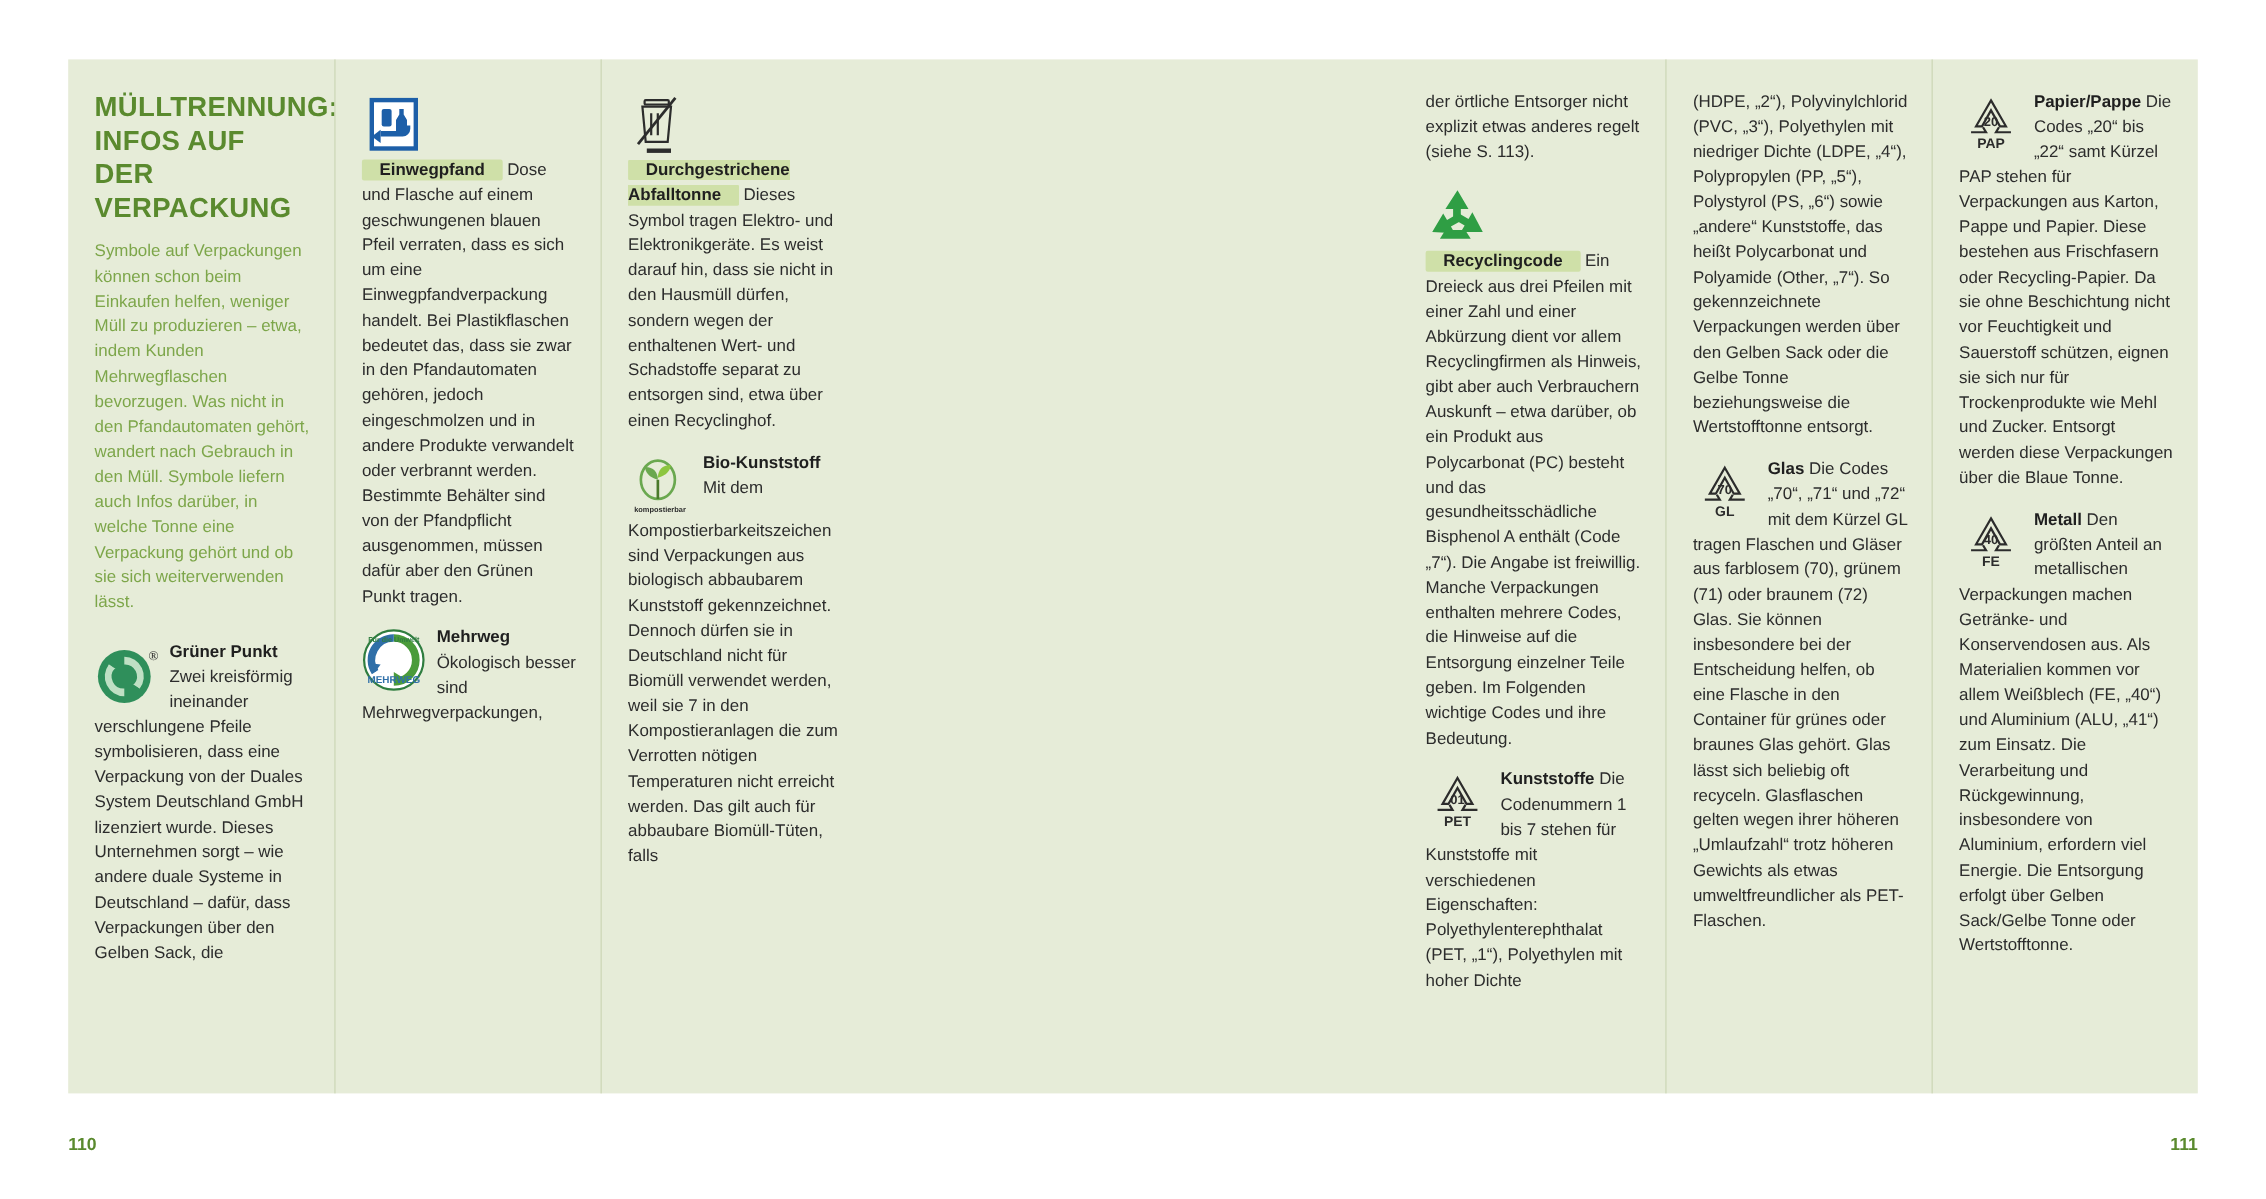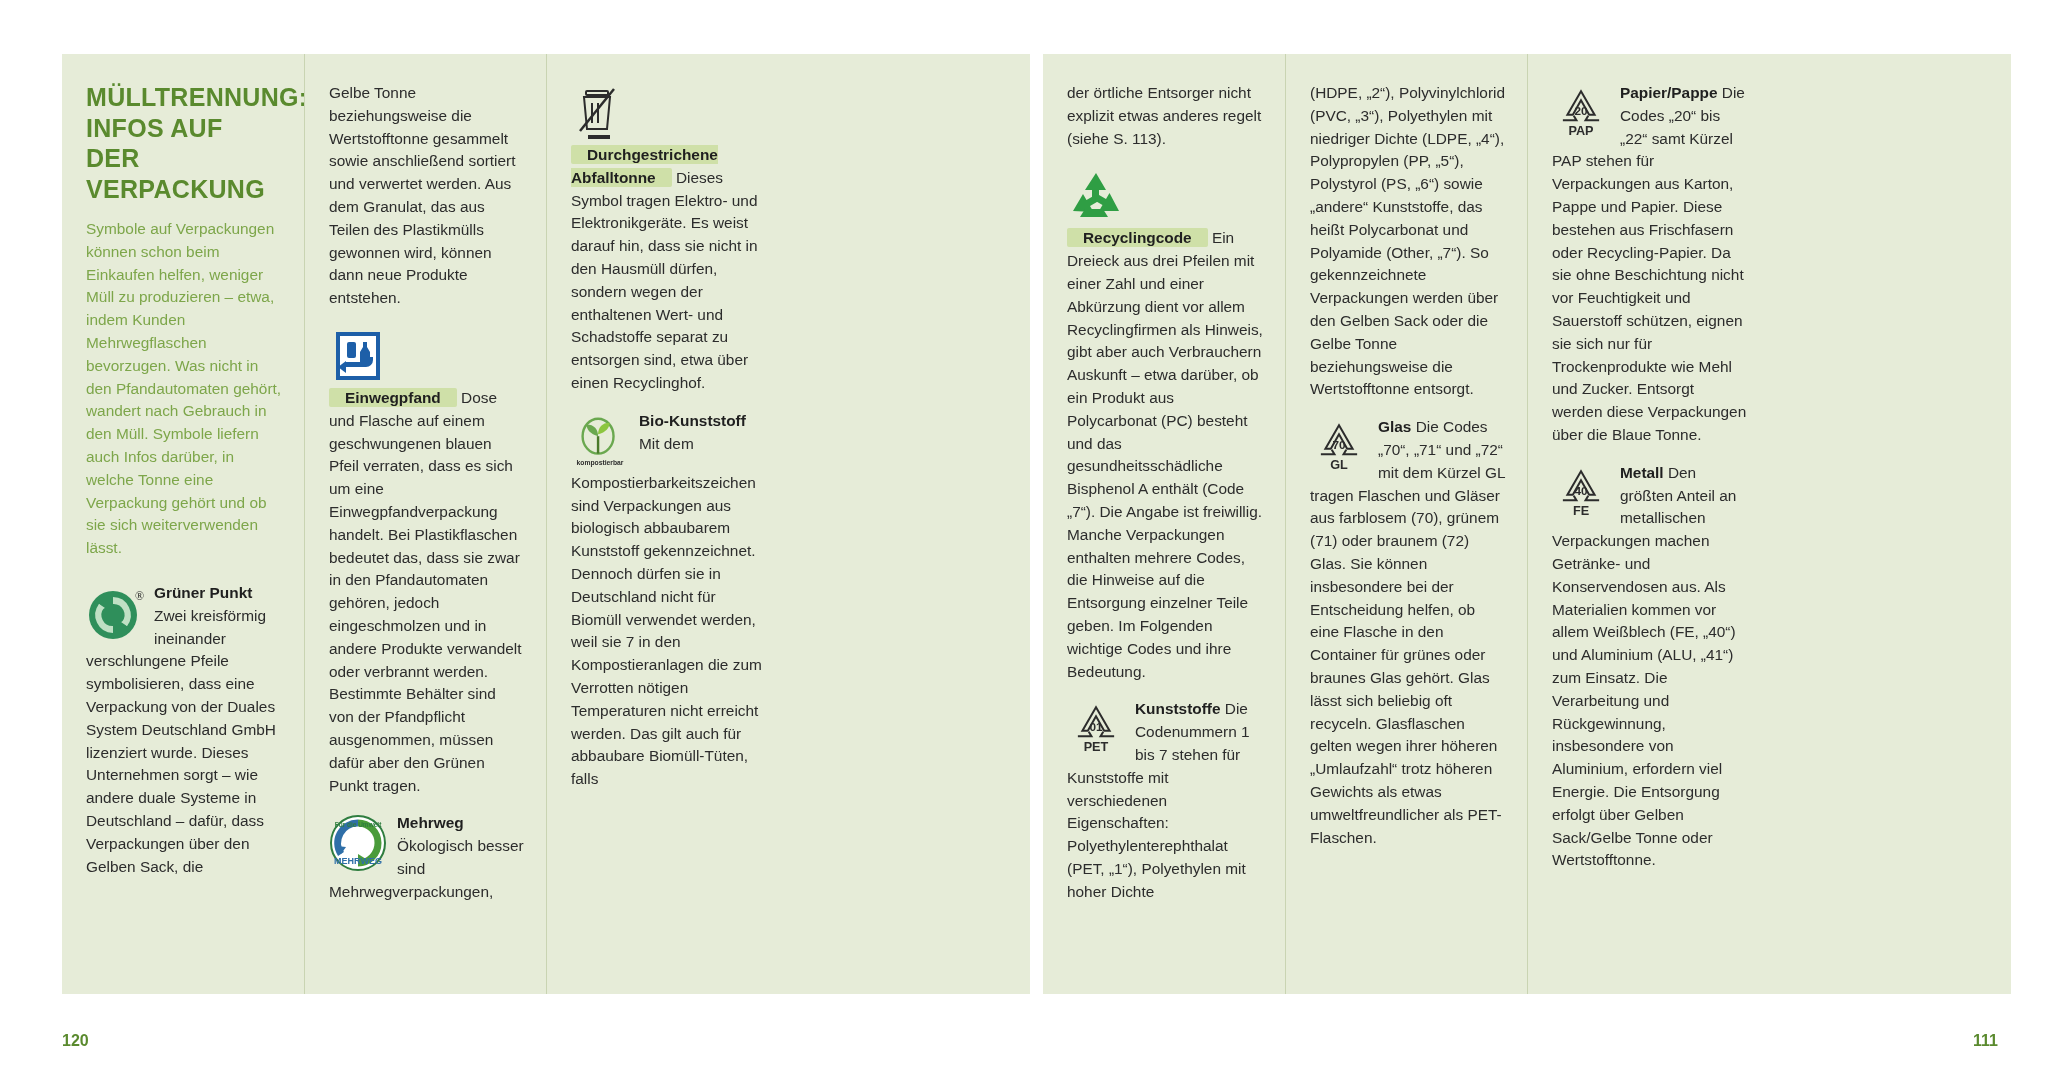--- a/index.html
+++ b/index.html
@@ -33,22 +33,23 @@
     background: #e6ecd8;
     display: flex;
     flex-direction: row;
   }
   .page-left .page-body {
     left: 62px;
     right: 0;
     width: 968px;
   }
   .page-right .page-body {
-    left: 13px;
+    left: 0;
     width: 968px;
+    justify-content: flex-end;
   }
   .col {
     box-sizing: border-box;
     padding: 28px 22px 20px 24px;
     width: 242px;
     height: 940px;
     position: relative;
     overflow: hidden;
   }
   .col + .col {
@@ -142,21 +143,20 @@
               <path d="M41 42 l2 -7 l-8 3 z" fill="#bfe0c4"></path>
               <path d="M13 20 l-2 7 l8 -3 z" fill="#bfe0c4"></path>
               <text x="49" y="16" font-size="12" font-family="Liberation Serif, serif" fill="#2c2c2c">®</text>
             </svg>
           </span>
           <p class="entry-text"><span class="term">Grüner Punkt</span><span> Zwei kreisförmig ineinander verschlungene Pfeile symbolisieren, dass eine Verpackung von der Duales System Deutschland GmbH lizenziert wurde. Dieses Unternehmen sorgt – wie andere duale Systeme in Deutschland – dafür, dass Verpackungen über den Gelben Sack, die</span></p>
         </div>
       </div>
 
       <div class="col">
-        <p class="body">Gelbe Tonne beziehungsweise die Wertstofftonne gesammelt sowie anschließend sortiert und verwertet werden. Aus dem Granulat, das aus Teilen des Plastikmülls gewonnen wird, können dann neue Produkte entstehen.</p>
 
         <div class="entry">
           <span class="icon-box">
             <svg width="50" height="52" viewBox="0 0 50 52">
               <rect x="3" y="2" width="44" height="48" fill="#1d5fa8"></rect>
               <rect x="7" y="6" width="36" height="40" fill="#ffffff"></rect>
               <path d="M13 37 h20 a7 7 0 0 0 7 -7 v-3 l-5 0 v3 a2 2 0 0 1 -2 2 h-20 z" fill="#1d5fa8"></path>
               <path d="M13 31 l0 12 l-8 -6 z" fill="#1d5fa8"></path>
               <rect x="14" y="12" width="9" height="16" rx="2" fill="#1d5fa8"></rect>
               <path d="M30 12 h4 v5 l3 5 v10 h-10 v-10 l3 -5 z" fill="#1d5fa8"></path>
@@ -205,21 +205,21 @@
               <path d="M28 26 c-8 -2 -12 -7 -12 -12 c8 0 12 5 12 12 z" fill="#6aa84f"></path>
               <path d="M28 24 c8 -2 12 -7 12 -12 c-8 0 -12 5 -12 12 z" fill="#8cc63f"></path>
               <text x="30" y="56" text-anchor="middle" font-size="7" font-weight="bold" fill="#2c2c2c" font-family="Liberation Sans, sans-serif">kompostierbar</text>
             </svg>
           </span>
           <p class="entry-text"><span class="term">Bio-Kunststoff</span><span> Mit dem Kompostierbarkeitszeichen sind Verpackungen aus biologisch abbaubarem Kunststoff gekennzeichnet. Dennoch dürfen sie in Deutschland nicht für Biomüll verwendet werden, weil sie 7 in den Kompostieranlagen die zum Verrotten nötigen Temperaturen nicht erreicht werden. Das gilt auch für abbaubare Biomüll-Tüten, falls</span></p>
         </div>
       </div>
 
     </div>
-    <div class="pagenum">120</div>
+    <div class="pagenum">110</div>
   </div>
 
   <div class="page page-right">
     <div class="page-body">
 
       <div class="col">
         <p class="body">der örtliche Entsorger nicht explizit etwas anderes regelt (siehe S. 113).</p>
 
         <div class="entry">
           <span class="icon-box">

